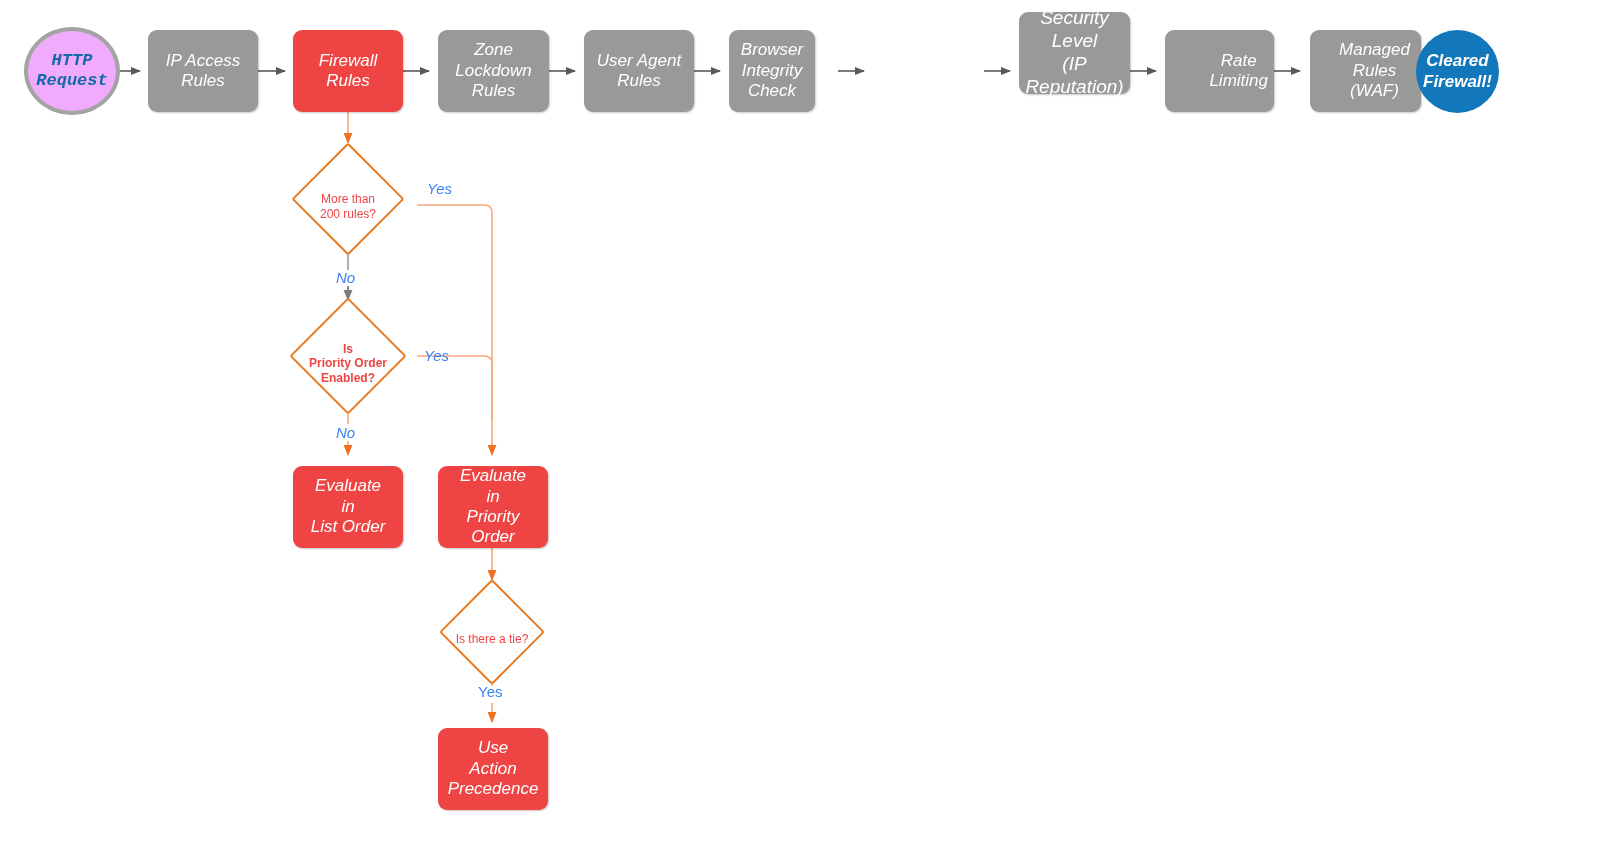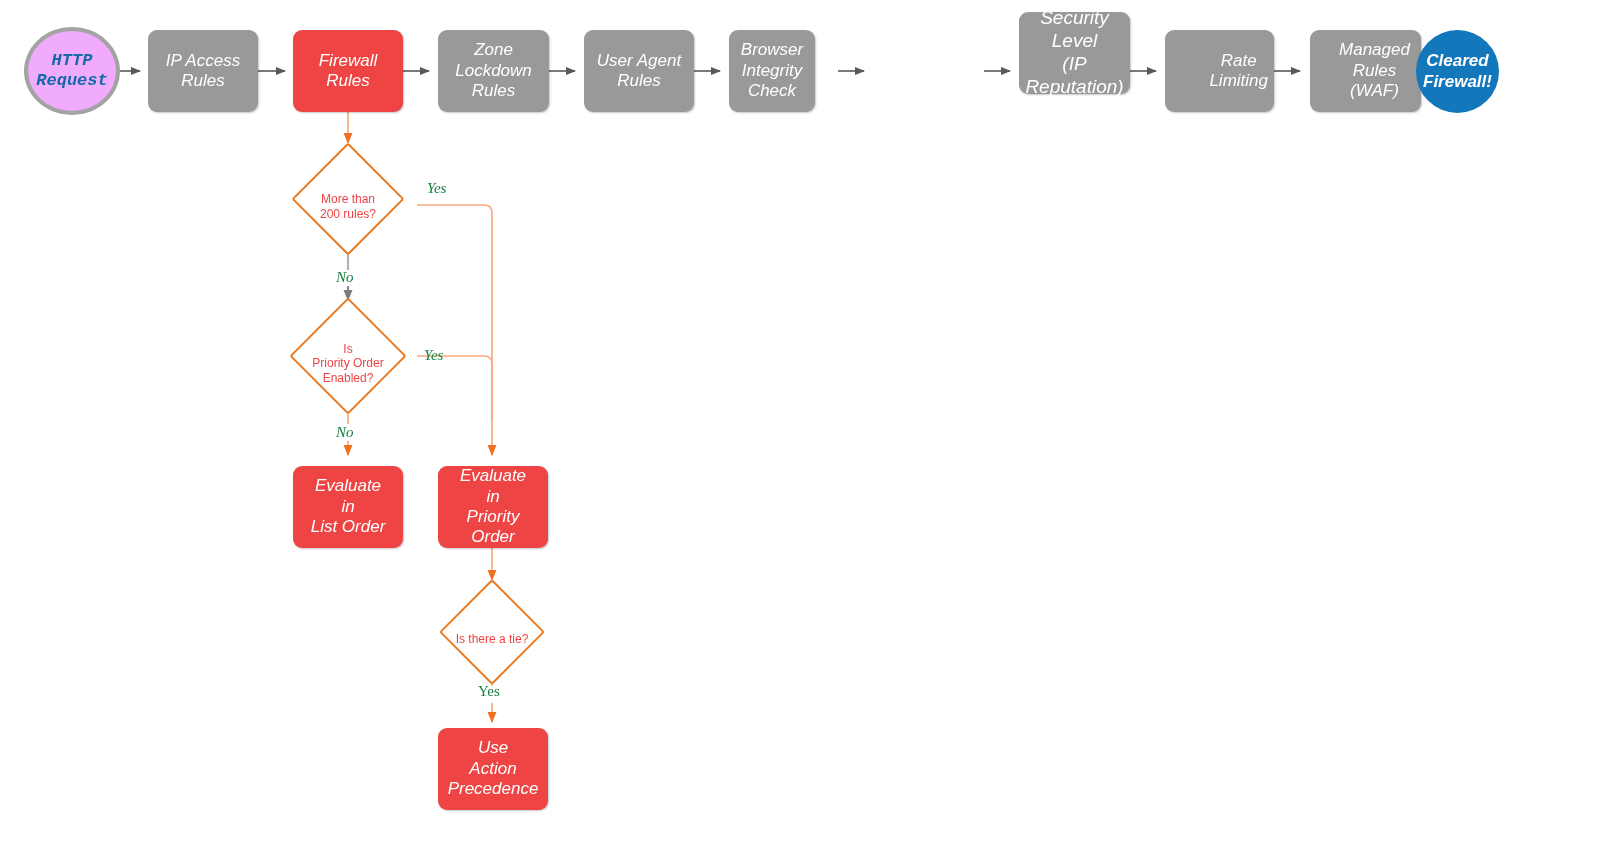--- a/index.html
+++ b/index.html
@@ -93,23 +93,22 @@
     line-height: 1.22;
     white-space: pre-line;
     margin-top: 15px;
   }
 
   
   .edge-label {
     position: absolute;
     font-size: 15px;
     font-style: italic;
-    color: #15803d;
+    color: #3b82f6;
     white-space: nowrap;
-    font-family: Liberation Serif, serif;
   }
   .edge-label.upright { font-style: normal; }
 </style>
 </head>
 <body>
 
 <div id="canvas">
 
   <svg id="edges" viewBox="0 0 1600 858" xmlns="http://www.w3.org/2000/svg">
     <defs>
@@ -209,21 +208,21 @@
     <span>Cleared
 Firewall!</span>
   </div>
 
   <div class="node diamond" style="left:277px; top:146px; width:142px; height:106px;">
     <span class="dia-shape" style="width:76px; height:76px;"></span>
     <span class="dia-label">More than
 200 rules?</span>
   </div>
 
-  <div class="node diamond" style="left:277px; top:300px; width:142px; height:112px;">
+  <div class="node diamond" style="left:277px; top:300px; width:142px; height:112px;font-weight:bold;">
     <span class="dia-shape" style="width:79px; height:79px;"></span>
     <span class="dia-label">Is
 Priority Order
 Enabled?</span>
   </div>
 
   <div class="node diamond" style="left:425px; top:582px; width:134px; height:100px;">
     <span class="dia-shape" style="width:71px; height:71px;"></span>
     <span class="dia-label">Is there a tie?</span>
   </div>

